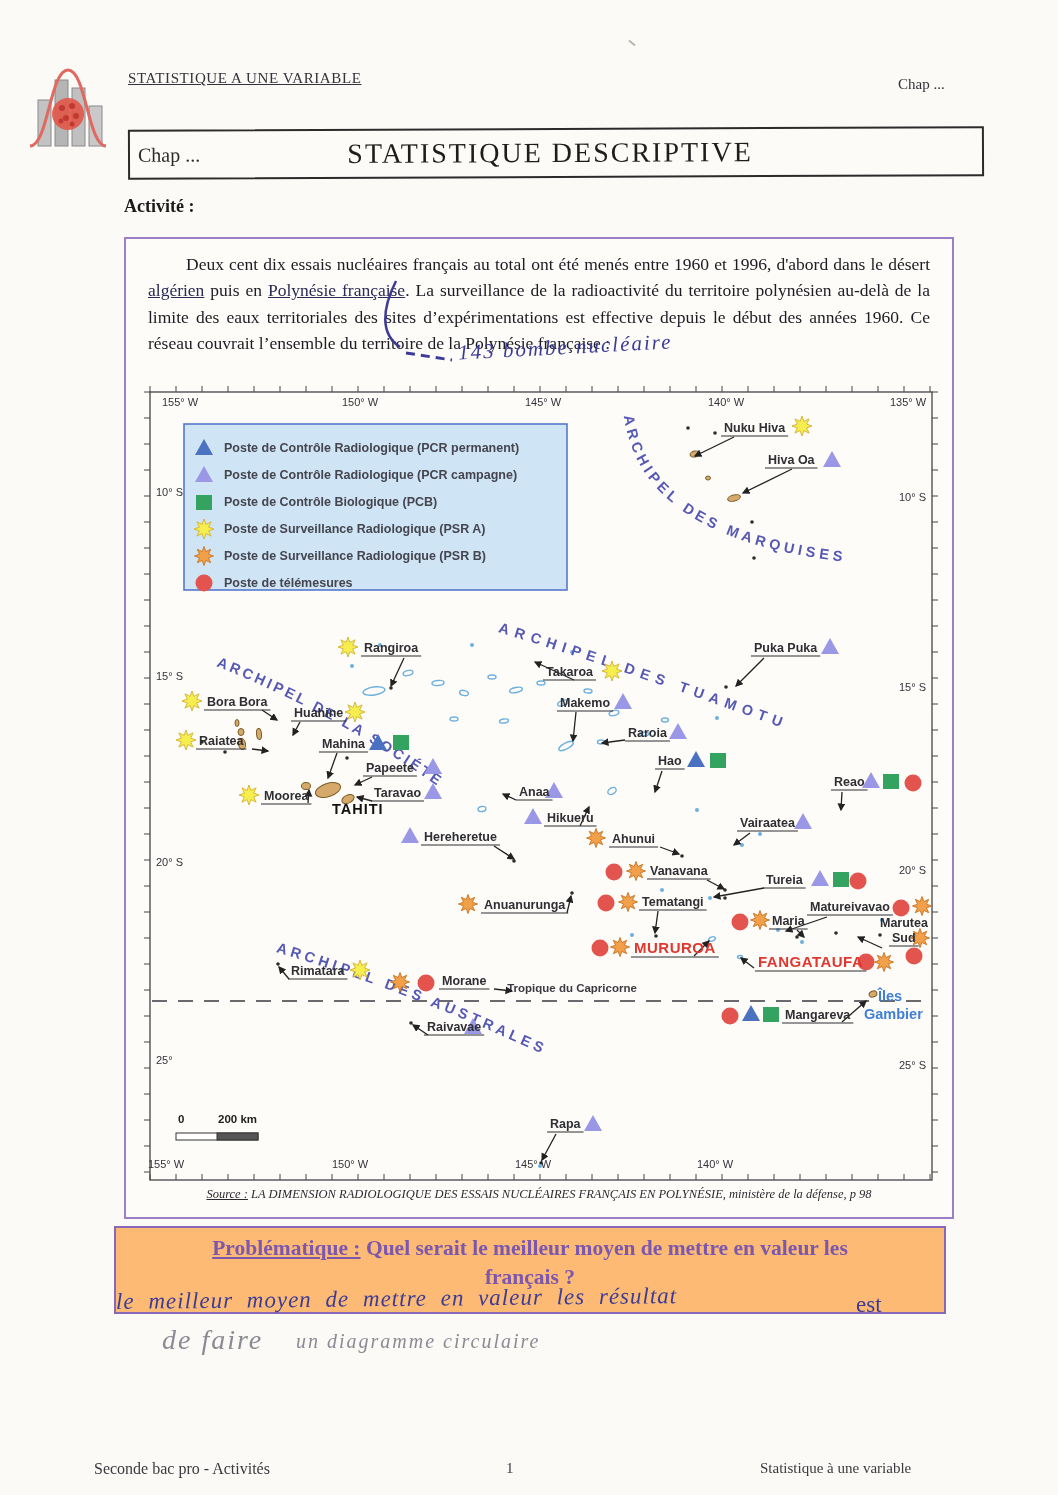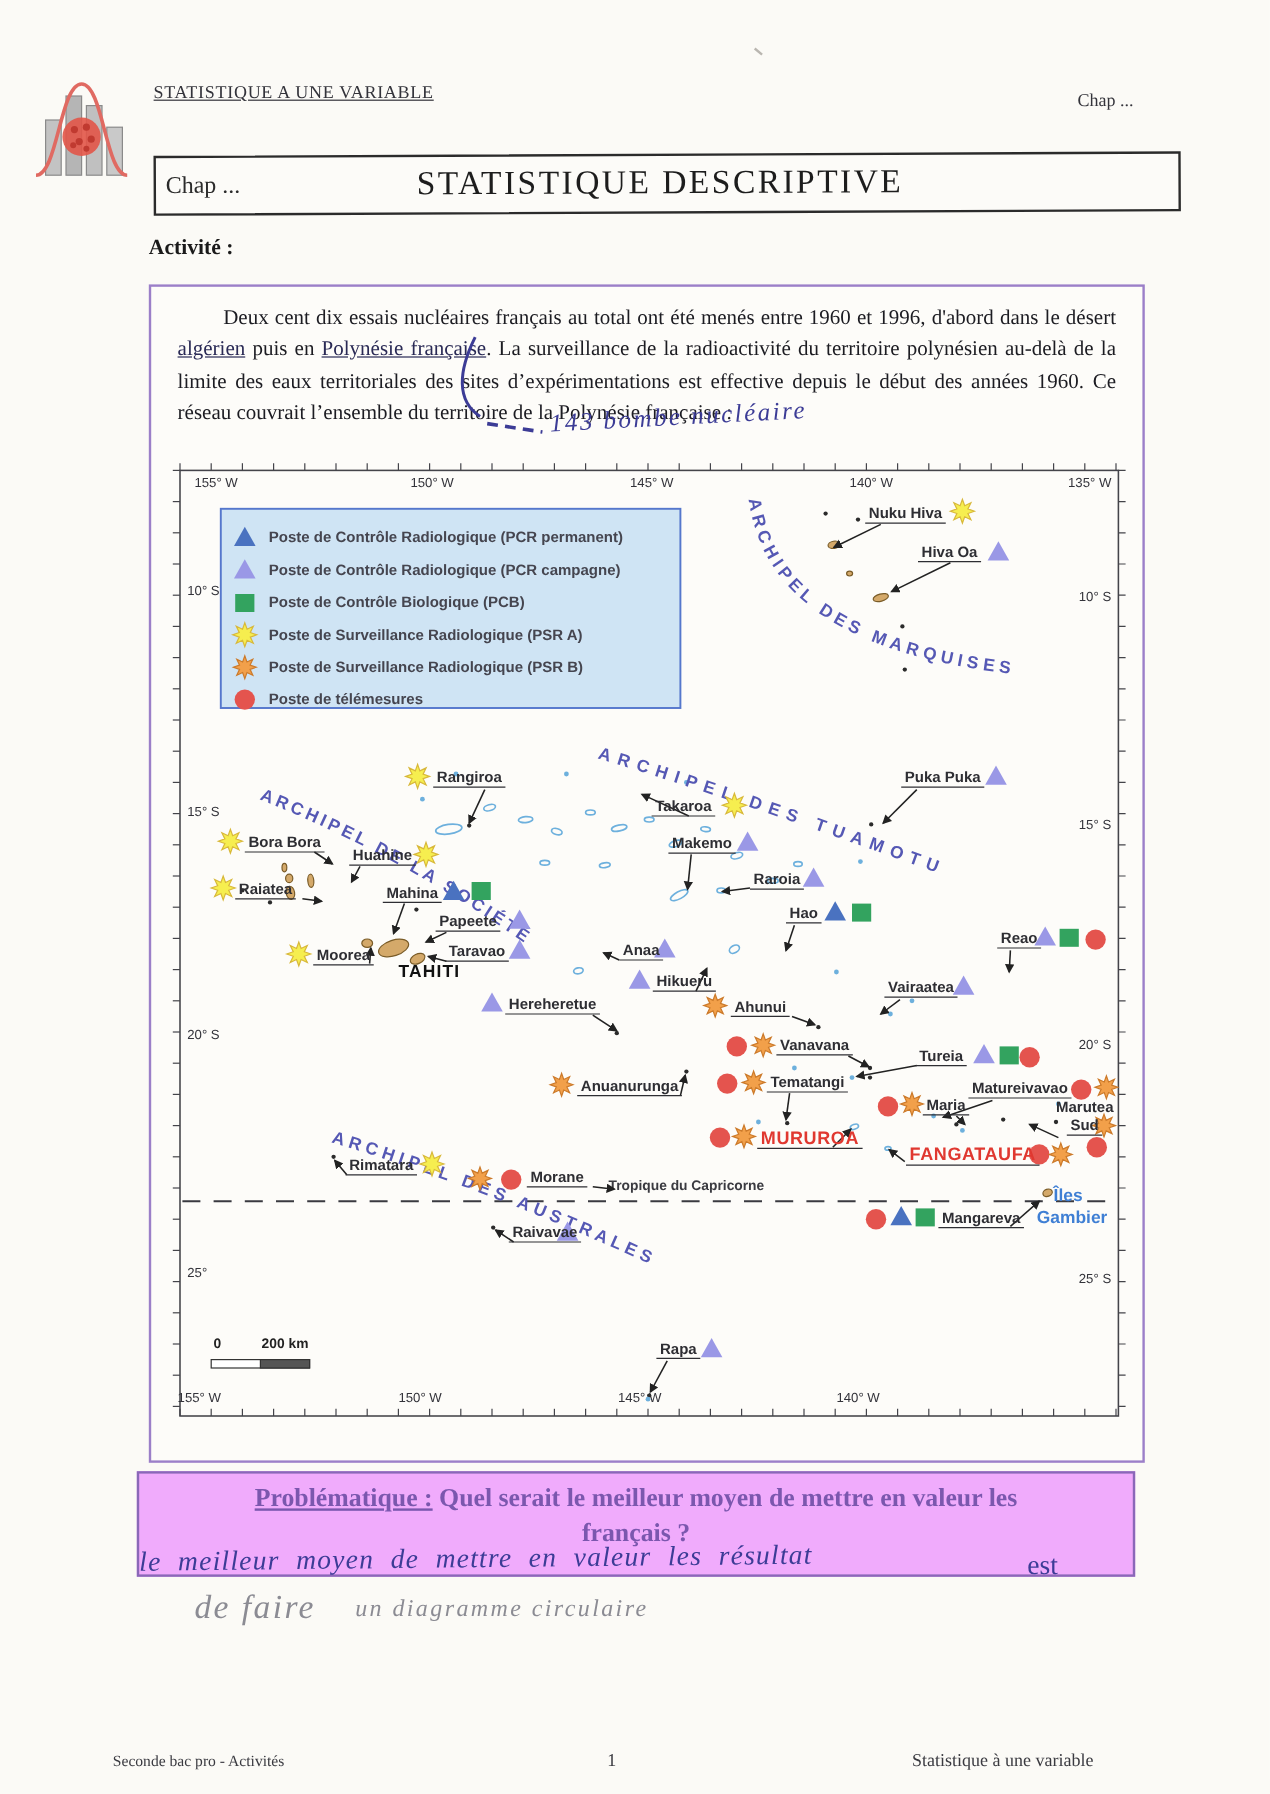--- a/index.html
+++ b/index.html
@@ -47,31 +47,31 @@
   .locred{font:bold 15px "Liberation Sans",sans-serif;fill:#e03830;letter-spacing:.5px;}
   .locblue{font:bold 14.5px "Liberation Sans",sans-serif;fill:#3f7fd4;}
   .loccaps{font:bold 14.5px "Liberation Sans",sans-serif;fill:#111;letter-spacing:1px;}
   .arch{font:bold 14.5px "Liberation Sans",sans-serif;fill:#5558b4;}
   .trop{font:bold 11.5px "Liberation Sans",sans-serif;fill:#3a3a40;}
   .scl{font:bold 11.5px "Liberation Sans",sans-serif;fill:#222;}
   .rule{stroke:#2e2e33;stroke-width:1;}
   
   .probbox{
     position:absolute;left:114px;top:1226px;width:832px;height:88px;
-    border:2px solid #8a68b8;background:#f0abfc;text-align:center;
+    border:2px solid #8a68b8;background:#fdba74;text-align:center;
     font-weight:bold;color:#7b57ae;font-size:21.5px;line-height:1.35;padding-top:6px;box-sizing:border-box;
   }
   .probbox .pl{text-decoration:underline;}
   .hand1{position:absolute;left:116px;top:1286px;font-size:23px;font-style:italic;color:#3c3c96;
     transform:rotate(-.6deg);word-spacing:7px;letter-spacing:1px;white-space:nowrap;}
   .hand1b{position:absolute;left:856px;top:1292px;font-size:23px;color:#3c3c96;}
   .hand2a{position:absolute;left:122px;top:1324px;font-size:28px;font-style:italic;color:#8b8b93;letter-spacing:2px;margin-left:40px;}
   .hand2b{position:absolute;left:296px;top:1330px;font-size:20px;font-style:italic;color:#8b8b93;letter-spacing:2px;}
   
-  .f-left{position:absolute;left:94px;top:1460px;font-size:13px;color:#3a3a40;}
+  .f-left{position:absolute;left:94px;top:1460px;font-size:16px;color:#3a3a40;}
   .f-center{position:absolute;left:506px;top:1460px;font-size:15px;color:#3a3a40;}
   .f-right{position:absolute;left:760px;top:1460px;font-size:15px;color:#3a3a40;}
   .speck{position:absolute;background:#b9b6b0;}
 </style>
 </head>
 <body>
 
 <svg class="logo" viewBox="0 0 82 100">
   <rect x="10" y="42" width="13" height="46" fill="#c3c3c3" stroke="#8a8a8a"></rect>
   <rect x="27" y="22" width="13" height="66" fill="#b5b5b5" stroke="#8a8a8a"></rect>
@@ -595,20 +595,23 @@
         </g>
         <g>
           <text x="36" y="733" class="scl">0</text>
           <text x="76" y="733" class="scl">200 km</text>
           <rect x="34" y="743" width="82" height="7" fill="#fff" stroke="#333"></rect>
           <rect x="75" y="743" width="41" height="7" fill="#555" stroke="#333"></rect>
         </g>
       </svg>
   </div>
 
+  <div class="source">
+    <span class="sp">Source :</span><span class="st"> LA DIMENSION RADIOLOGIQUE DES ESSAIS NUCLÉAIRES FRANÇAIS EN POLYNÉSIE, ministère de la défense, p 98</span>
+  </div>
 </div>
 
 <div class="probbox">
   <span class="pl">Problématique :</span><span> Quel serait le meilleur moyen de mettre en valeur les</span><br>
   <span>français ?</span>
 </div>
 
 <div class="hand1">le meilleur moyen de mettre en valeur les résultat</div>
 <div class="hand1b">est</div>
 <div class="hand2a">de faire</div>

